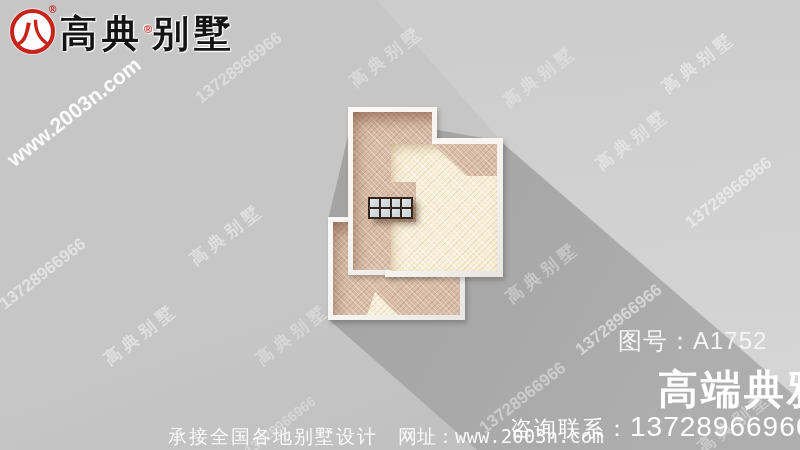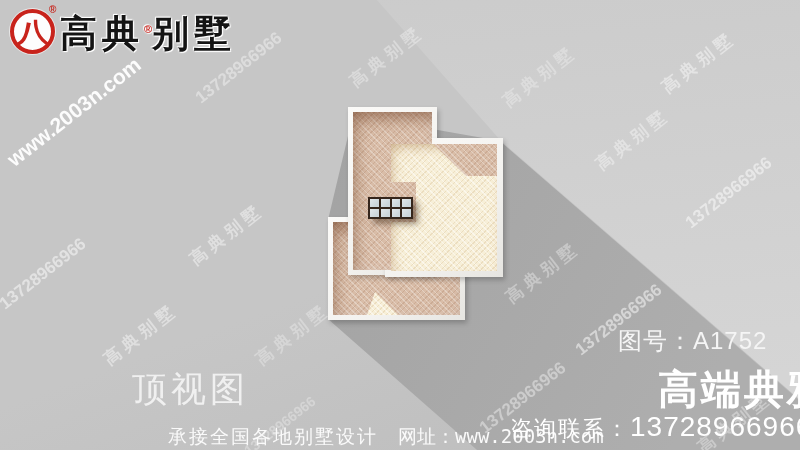--- a/index.html
+++ b/index.html
@@ -124,21 +124,20 @@
   <span class="wm" style="left:700px;top:438px;font-size:17px;opacity:.35;letter-spacing:5px;">高典别墅</span>
   <span class="wm" style="left:246px;top:444px;font-size:14px;opacity:.3;">13728966966</span>
 
   <div class="abs logo-ring">
     <span class="logo-glyph">八</span>
   </div>
   <span class="abs reg-circle">®</span>
   <div class="abs brand-name"><span>高典</span><sup>®</sup><span>别墅</span></div>
 
   <div class="abs stamp">图号：A1752</div>
-  <div class="abs view-title">顶视图</div>
   <div class="abs tagline">高端典雅</div>
   <div class="abs footer-line">
     <span>承接全国各地别墅设计</span><span class="site">网址：www.2003n.com</span>
   </div>
   <div class="abs contact">
     <span class="lbl">咨询联系：</span>
     <span class="phone">13728966966</span>
   </div>
 
 </div>

